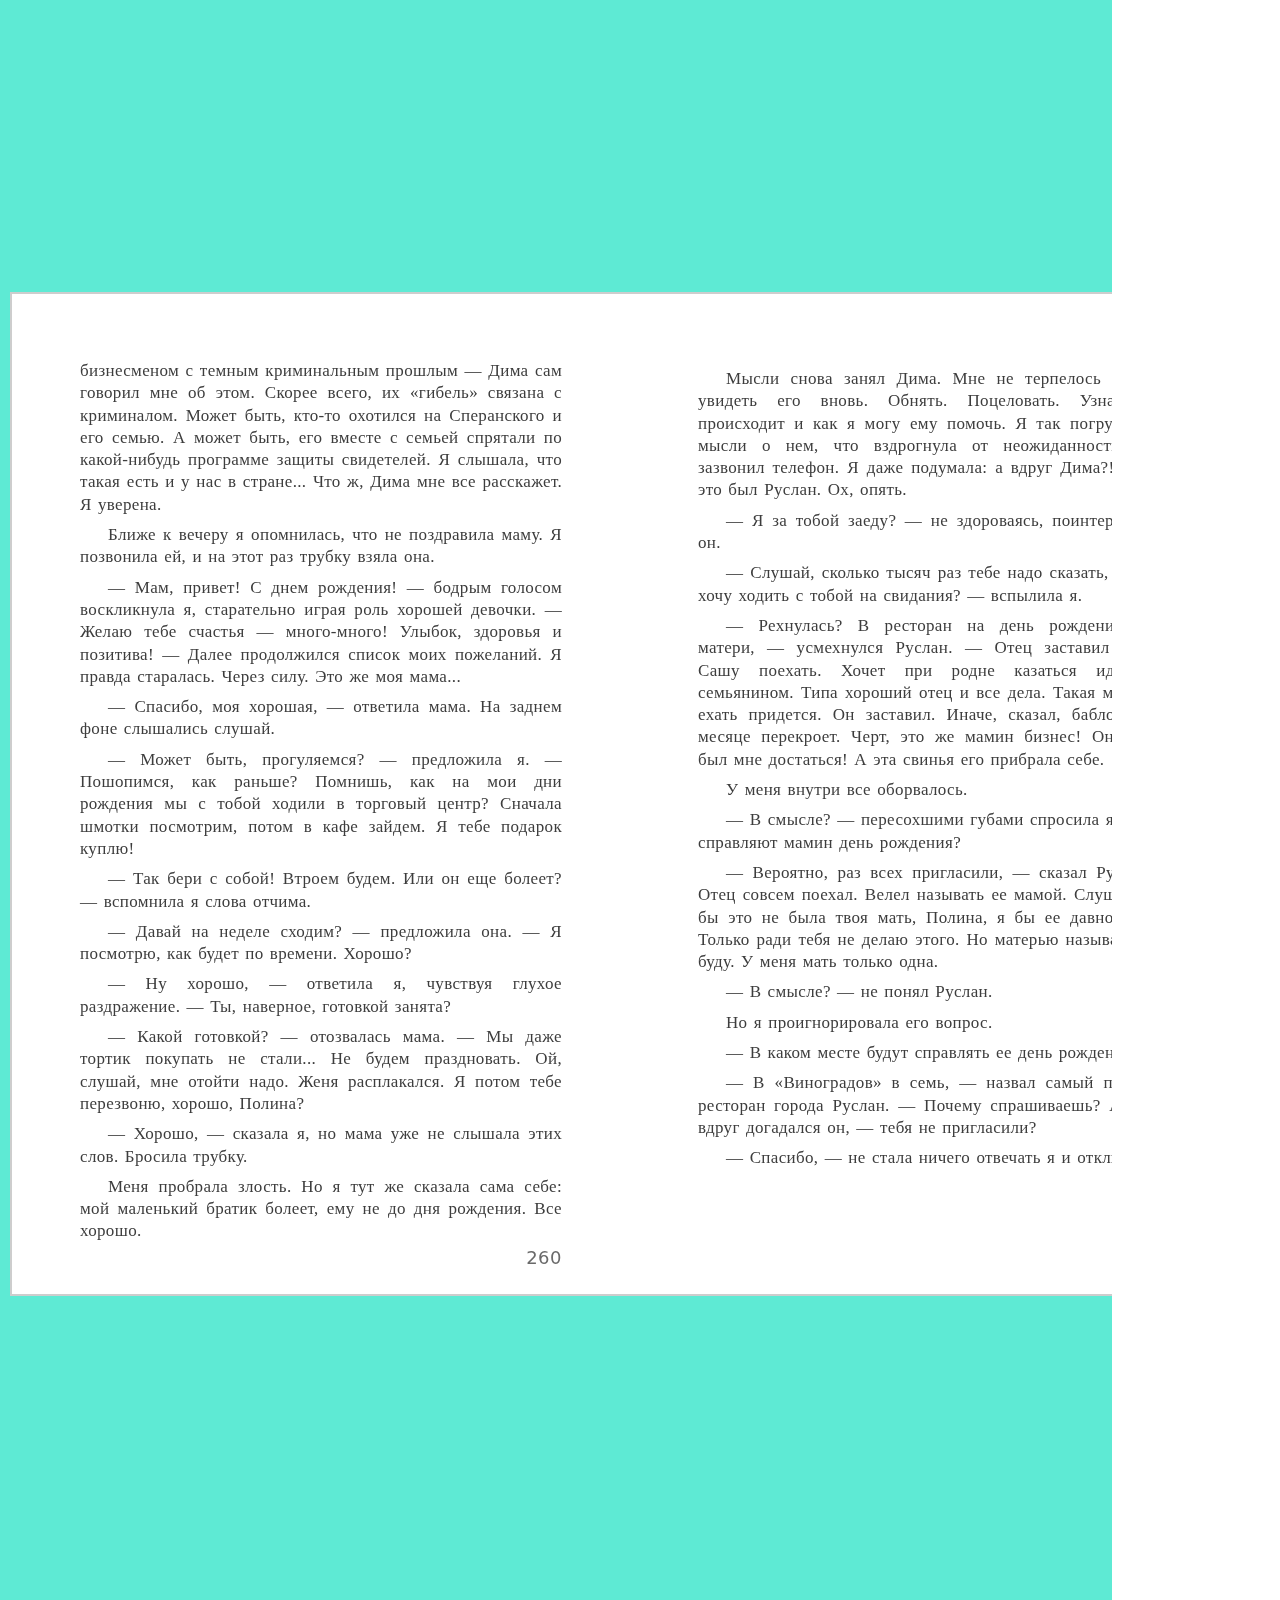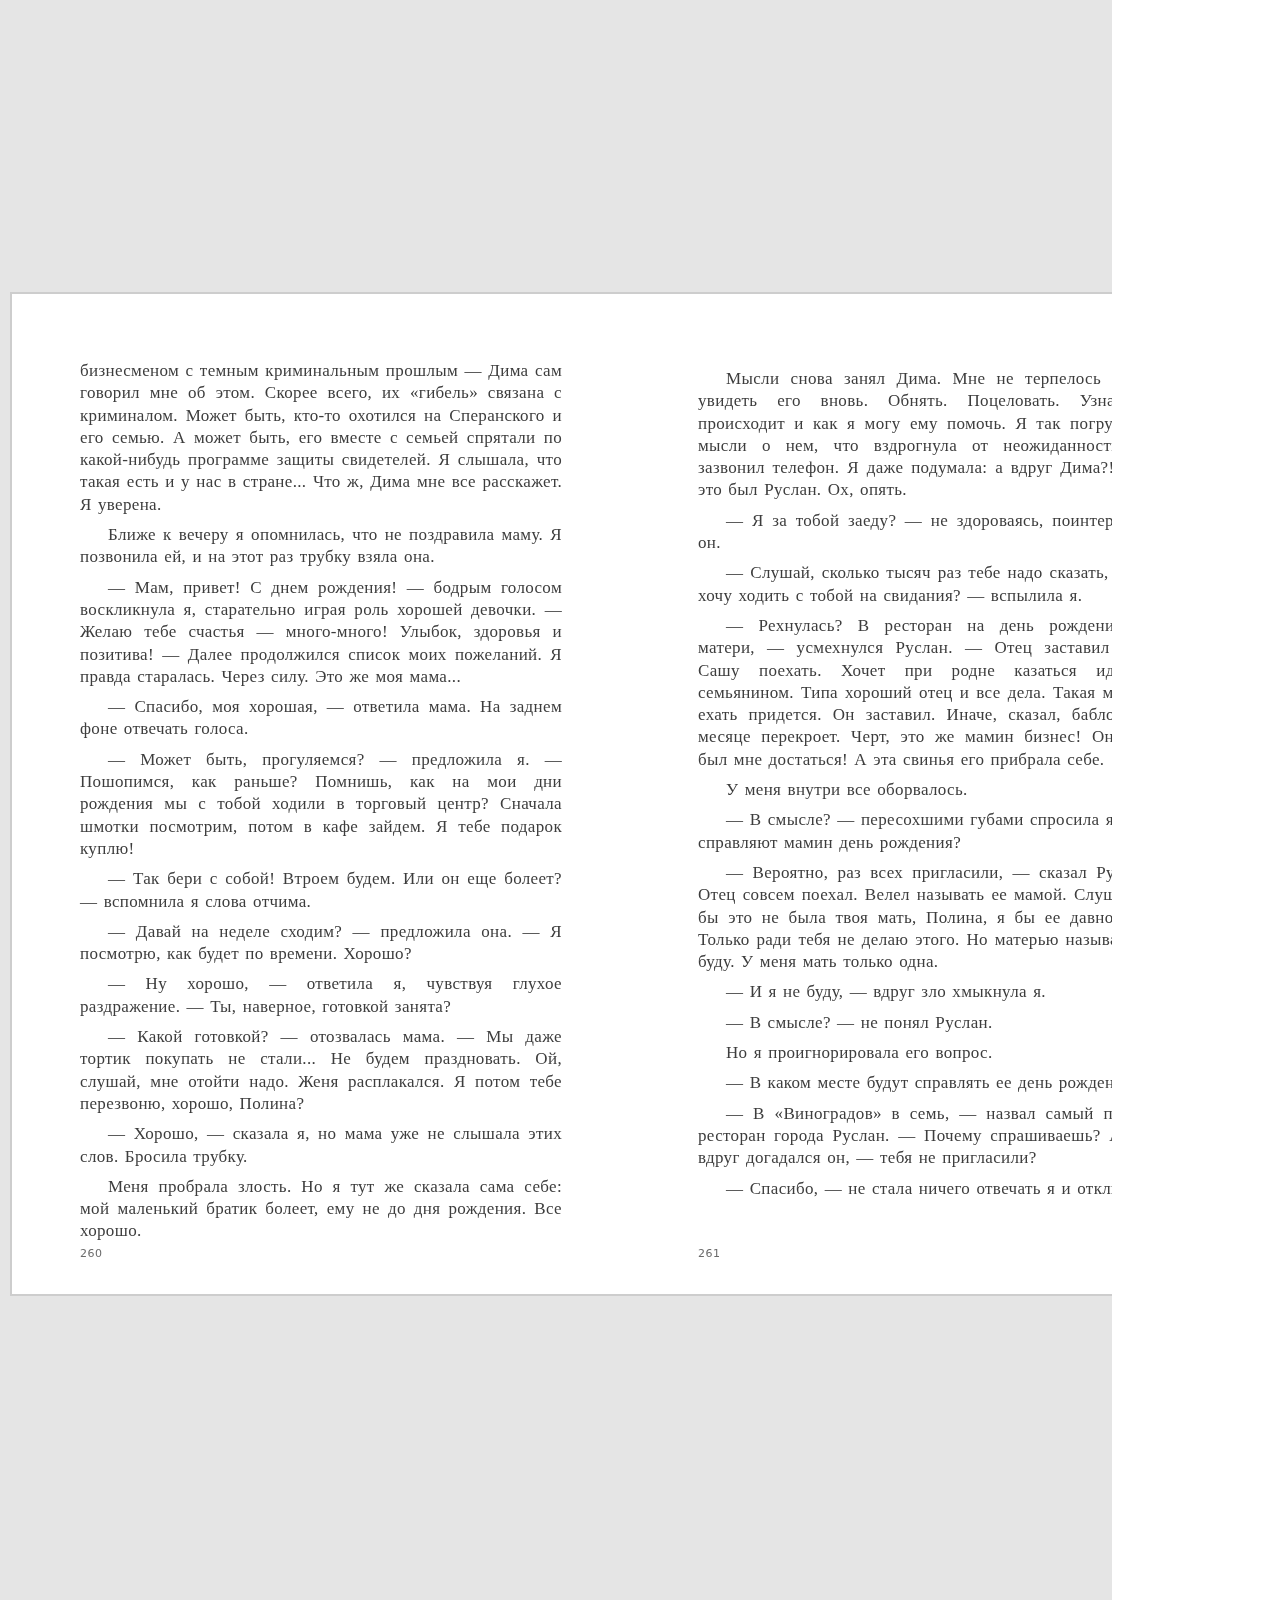--- a/index.html
+++ b/index.html
@@ -5,21 +5,21 @@
   html, body {
     margin: 0;
     padding: 0;
     background: #ffffff;
     font-family: "Liberation Serif", "DejaVu Serif", serif;
   }
   .canvas {
     position: relative;
     width: 1112px;
     height: 1600px;
-    background: #e5e5e5;
+    background: #5eead4;
     overflow: hidden;
   }
   .page-frame {
     position: absolute;
     left: 10px;
     top: 292px;
     width: 1254px;
     height: 1004px;
     border: 2px solid var(--frame_border, #cdcdcd);
     background: #ffffff;
@@ -40,23 +40,23 @@
   .col-right { left: 698px; }
   .col p {
     margin: 0;
     padding: 0;
   }
   .col p.indent { text-indent: 28px; margin-top: 8px; }
   .pagenum {
     position: absolute;
     top: 1247px;
     width: 482px;
-    text-align: left;
+    text-align: right;
     font-family: "DejaVu Sans", "Liberation Sans", sans-serif;
-    font-size: 11px;
+    font-size: 18px;
     color: var(--page_number, #6a6a6a);
     letter-spacing: 0.5px;
   }
   .pagenum-left  { left: 80px; }
   .pagenum-right { left: 698px; }
   .plane {
     position: absolute;
     left: 1108px;
     top: 1226px;
     width: 68px;
@@ -69,39 +69,38 @@
 </head>
 <body>
 
 <div class="canvas">
   <div class="page-frame"></div>
 
   <div class="col col-left">
       <p class="">бизнесменом с темным криминальным прошлым — Дима сам говорил мне об этом. Скорее всего, их «гибель» связана с криминалом. Может быть, кто-то охотился на Сперанского и его семью. А может быть, его вместе с семьей спрятали по какой-нибудь программе защиты свидетелей. Я слышала, что такая есть и у нас в стране... Что ж, Дима мне все расскажет. Я уверена.</p>
       <p class="indent">Ближе к вечеру я опомнилась, что не поздравила маму. Я позвонила ей, и на этот раз трубку взяла она.</p>
       <p class="indent">— Мам, привет! С днем рождения! — бодрым голосом воскликнула я, старательно играя роль хорошей девочки. — Желаю тебе счастья — много-много! Улыбок, здоровья и позитива! — Далее продолжился список моих пожеланий. Я правда старалась. Через силу. Это же моя мама...</p>
-      <p class="indent">— Спасибо, моя хорошая, — ответила мама. На заднем фоне отвечать голоса.</p>
+      <p class="indent">— Спасибо, моя хорошая, — ответила мама. На заднем фоне слышались слушай.</p>
       <p class="indent">— Может быть, прогуляемся? — предложила я. — Пошопимся, как раньше? Помнишь, как на мои дни рождения мы с тобой ходили в торговый центр? Сначала шмотки посмотрим, потом в кафе зайдем. Я тебе подарок куплю!</p>
       <p class="indent">— Так бери с собой! Втроем будем. Или он еще болеет? — вспомнила я слова отчима.</p>
       <p class="indent">— Давай на неделе сходим? — предложила она. — Я посмотрю, как будет по времени. Хорошо?</p>
       <p class="indent">— Ну хорошо, — ответила я, чувствуя глухое раздражение. — Ты, наверное, готовкой занята?</p>
       <p class="indent">— Какой готовкой? — отозвалась мама. — Мы даже тортик покупать не стали... Не будем праздновать. Ой, слушай, мне отойти надо. Женя расплакался. Я потом тебе перезвоню, хорошо, Полина?</p>
       <p class="indent">— Хорошо, — сказала я, но мама уже не слышала этих слов. Бросила трубку.</p>
       <p class="indent">Меня пробрала злость. Но я тут же сказала сама себе: мой маленький братик болеет, ему не до дня рождения. Все хорошо.</p>
     </div>
 
   <div class="col col-right">
       <p class="indent">Мысли снова занял Дима. Мне не терпелось поскорее увидеть его вновь. Обнять. Поцеловать. Узнать, что происходит и как я могу ему помочь. Я так погрузилась в мысли о нем, что вздрогнула от неожиданности, когда зазвонил телефон. Я даже подумала: а вдруг Дима?! Но нет, это был Руслан. Ох, опять.</p>
       <p class="indent">— Я за тобой заеду? — не здороваясь, поинтересовался он.</p>
       <p class="indent">— Слушай, сколько тысяч раз тебе надо сказать, что я не хочу ходить с тобой на свидания? — вспылила я.</p>
       <p class="indent">— Рехнулась? В ресторан на день рождения твоей матери, — усмехнулся Руслан. — Отец заставил меня и Сашу поехать. Хочет при родне казаться идеальным семьянином. Типа хороший отец и все дела. Такая мразь! Но ехать придется. Он заставил. Иначе, сказал, бабло в этом месяце перекроет. Черт, это же мамин бизнес! Он должен был мне достаться! А эта свинья его прибрала себе.</p>
       <p class="indent">У меня внутри все оборвалось.</p>
       <p class="indent">— В смысле? — пересохшими губами спросила я. — Они справляют мамин день рождения?</p>
       <p class="indent">— Вероятно, раз всех пригласили, — сказал Руслан. — Отец совсем поехал. Велел называть ее мамой. Слушай, если бы это не была твоя мать, Полина, я бы ее давно послал. Только ради тебя не делаю этого. Но матерью называть ее не буду. У меня мать только одна.</p>
-      <p class="indent">— И я не буду, — вдруг зло хмыкнула я.</p>
       <p class="indent">— В смысле? — не понял Руслан.</p>
       <p class="indent">Но я проигнорировала его вопрос.</p>
       <p class="indent">— В каком месте будут справлять ее день рождения?</p>
       <p class="indent">— В «Виноградов» в семь, — назвал самый пафосный ресторан города Руслан. — Почему спрашиваешь? А-а-а, — вдруг догадался он, — тебя не пригласили?</p>
       <p class="indent">— Спасибо, — не стала ничего отвечать я и отключилась.</p>
     </div>
 
   <div class="pagenum pagenum-left">260</div>
 
   <div class="pagenum pagenum-right">261</div>

